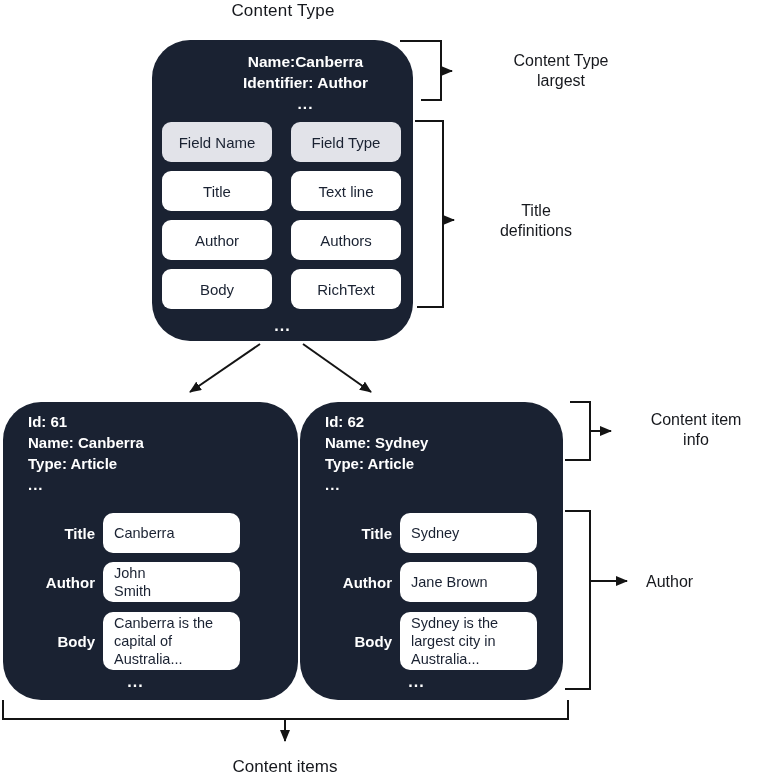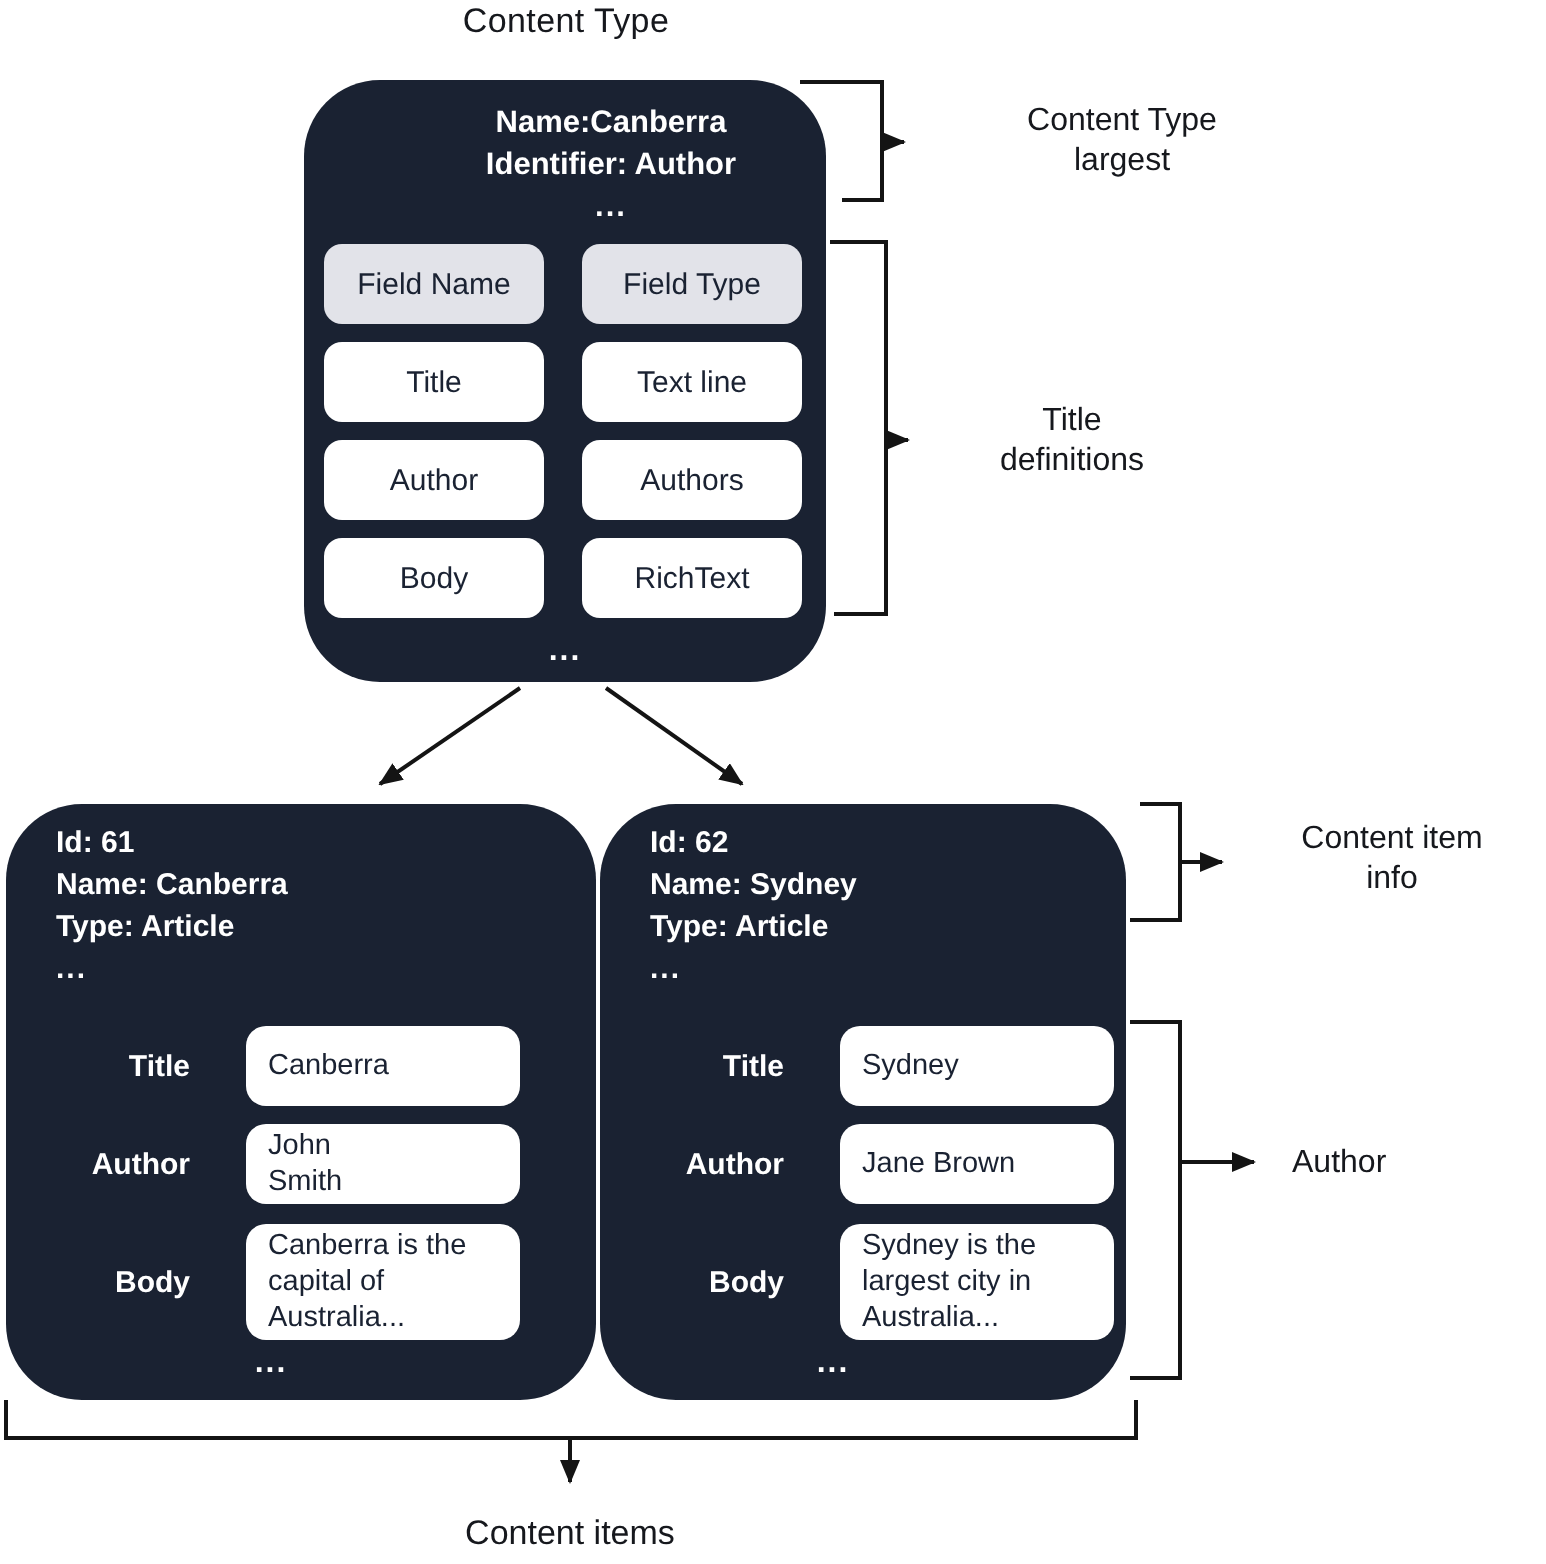--- a/index.html
+++ b/index.html
@@ -40,21 +40,21 @@
 
   .item-info{
     position:absolute;left:25px;top:9px;font-weight:700;font-size:15px;line-height:21px;
   }
   .item-row{position:absolute;left:0;right:0;display:flex;align-items:center;}
   .row-title{top:111px;height:40px;}
   .row-author{top:160px;height:40px;}
   .row-body{top:210px;height:58px;}
   .item-label{width:92px;text-align:right;font-weight:700;font-size:15px;flex:none;}
   .item-pill{
-    margin-left:28px;width:137px;box-sizing:border-box;align-self:stretch;
+    margin-left:8px;width:137px;box-sizing:border-box;align-self:stretch;
     background:#ffffff;color:#1a2232;border-radius:10px;
     display:flex;align-items:center;padding:2px 11px;
     font-size:14.5px;line-height:18px;white-space:pre-line;
   }
   .item-dots{position:absolute;bottom:9px;left:0;right:30px;text-align:center;font-weight:700;}
 
   .ann{position:absolute;text-align:center;font-size:16px;line-height:20px;color:#16181d;}
   .ann-ctm{left:481px;top:51px;width:160px;}
   .ann-fd{left:456px;top:201px;width:160px;}
   .ann-cii{left:616px;top:410px;width:160px;}

